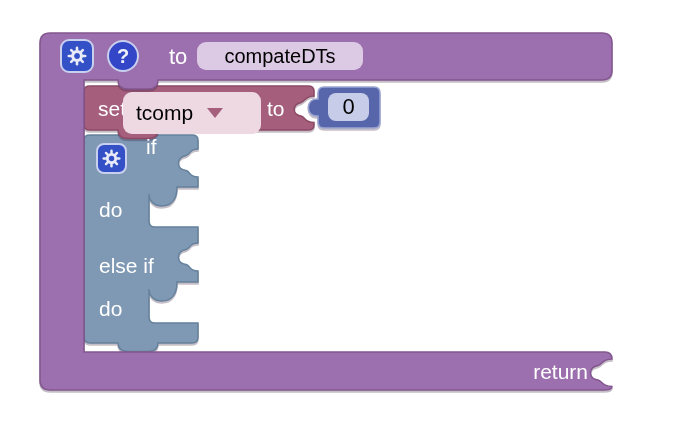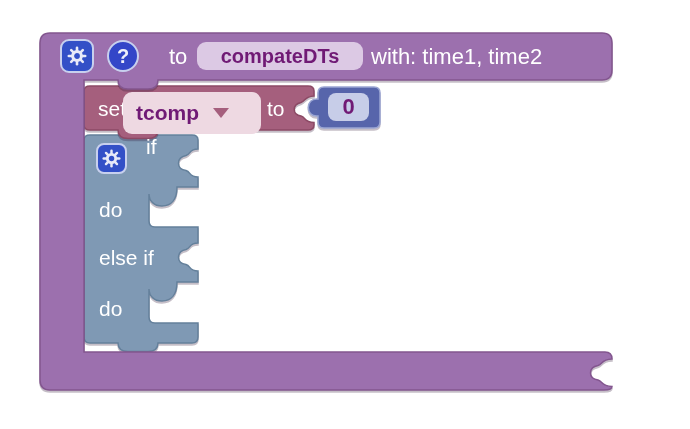--- a/index.html
+++ b/index.html
@@ -11,21 +11,21 @@
   .blk{stroke-width:1.5;filter:drop-shadow(0 2.5px 0 rgba(45,22,55,0.28));}
   .p-proc{stroke:#83568f;}
   .p-set{stroke:#8c4a65;}
   .p-if{stroke:#64809b;}
   .p-val{stroke:#9aa5d3;}
   .ov{position:absolute;white-space:nowrap;}
   .wlabel{color:#ffffff;font-size:21px;line-height:24px;}
   .hlabel{color:#ffffff;font-size:22px;line-height:25px;}
   .field{
     display:flex;align-items:center;justify-content:center;
-    color:#701a75;border-radius:9px;box-sizing:border-box;font-weight:bold;
+    color:#000000;border-radius:9px;box-sizing:border-box;
   }
   .name-field{left:197px;top:42px;width:166px;height:28px;background:#dcc9e4;font-size:20px;}
   .dd-field{left:123px;top:92px;width:138px;height:42px;background:#eed9e2;font-size:21px;justify-content:flex-start;padding-left:13px;}
   .dd-caret{
     width:0;height:0;margin-left:14px;
     border-left:8px solid transparent;border-right:8px solid transparent;
     border-top:10px solid #a55f7d;
   }
   .val-field{left:328px;top:93px;width:41px;height:28px;background:#c7cde8;font-size:22px;border-radius:8px;}
   .icon-btn{
@@ -90,21 +90,20 @@
   <div class="ov icon-btn help-btn">
     <span>?</span>
   </div>
 
   <div class="ov hlabel" style="left:169px;top:44px;">to</div>
 
   <div class="ov field name-field">
     <span>compateDTs</span>
   </div>
 
-  <div class="ov hlabel" style="left:371px;top:44px;">with: time1, time2</div>
 
   <div class="ov wlabel" style="left:98px;top:97px;">set</div>
 
   <div class="ov field dd-field">
     <span>tcomp</span>
     <span class="dd-caret"></span>
   </div>
 
   <div class="ov wlabel" style="left:267px;top:97px;">to</div>
 
@@ -125,18 +124,19 @@
           <line x1="15.8" y1="15.8" x2="13.8" y2="13.8"></line>
       </g>
       <circle cx="10" cy="10" r="4.4" fill="none" stroke="#e8eaf8" stroke-width="3"></circle>
     </svg>
   </div>
 
   <div class="ov wlabel" style="left:146px;top:135px;">if</div>
 
   <div class="ov wlabel" style="left:99px;top:198px;">do</div>
 
-  <div class="ov wlabel" style="left:99px;top:246px;">else if</div>
+  <div class="ov wlabel" style="left:99px;top:254px;">else if</div>
 
   <div class="ov wlabel" style="left:99px;top:297px;">do</div>
 
+  <div class="ov wlabel" style="left:500px;top:360px;width:88px;text-align:right;">return</div>
 
 </div>
 
 </body></html>

